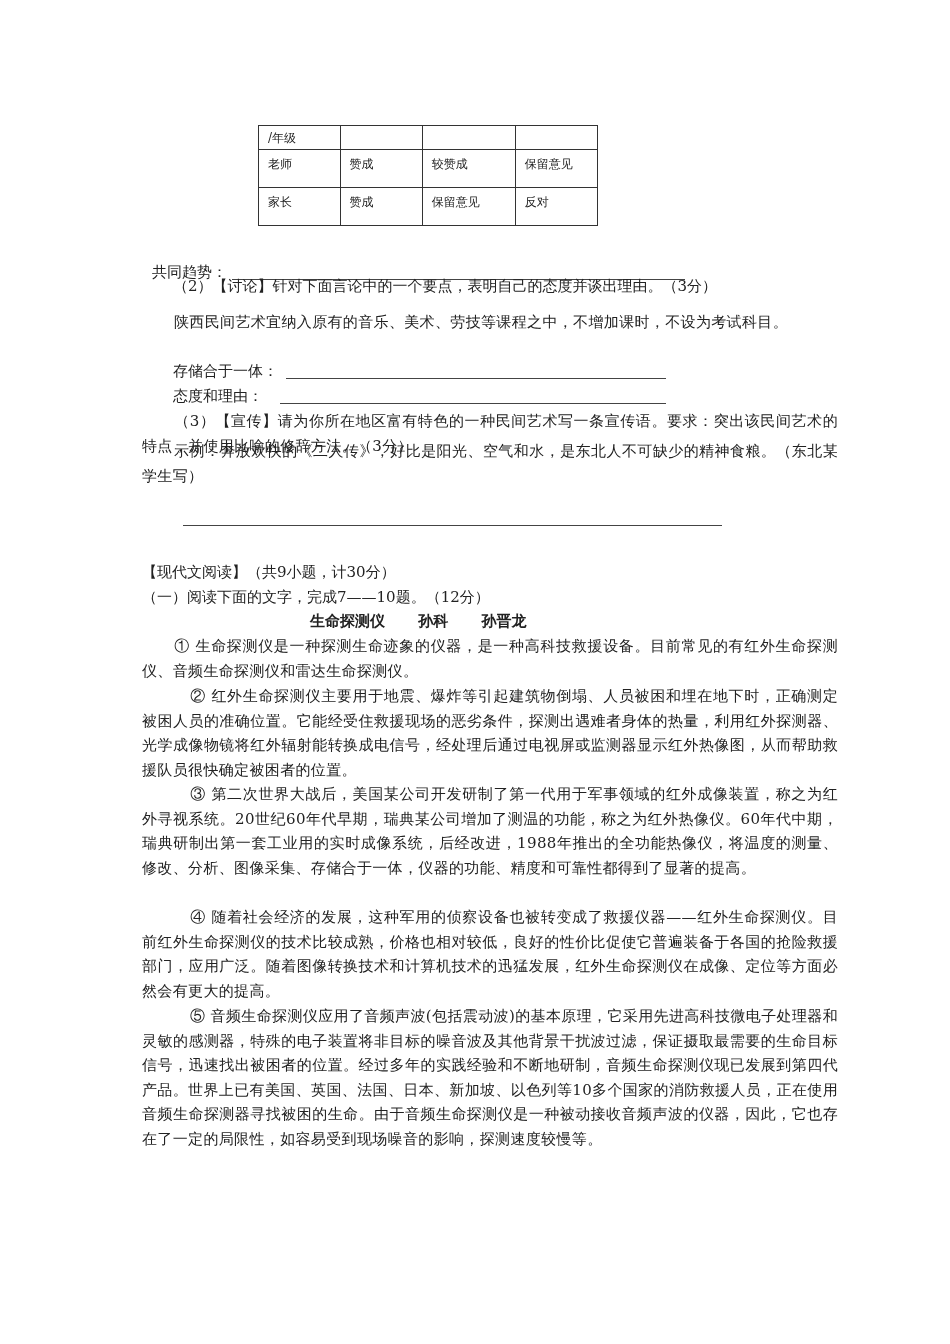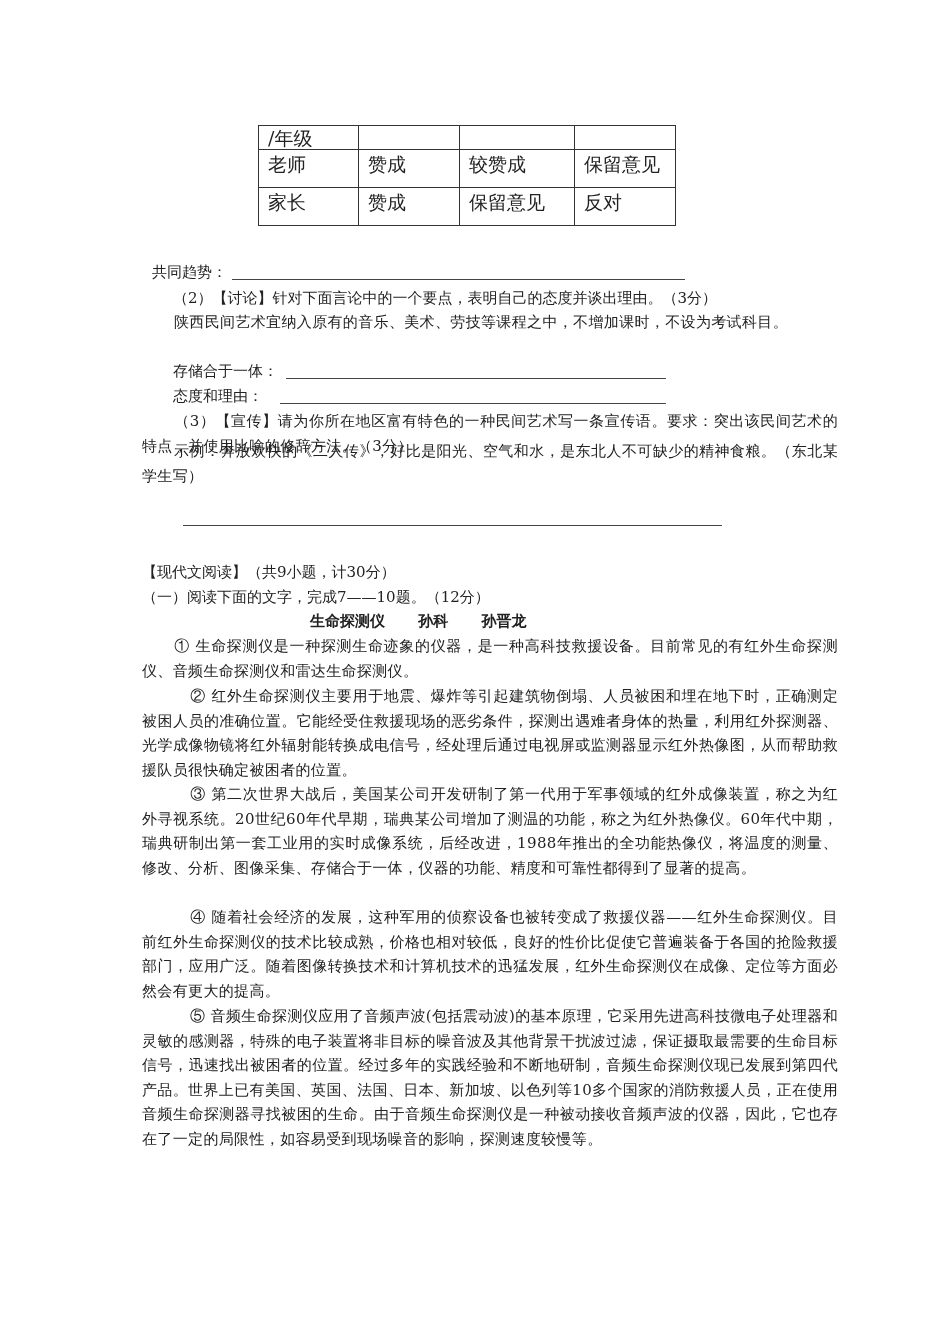--- a/index.html
+++ b/index.html
@@ -5,22 +5,22 @@
   html, body { margin: 0; padding: 0; background: #ffffff; }
   body {
     width: 950px; height: 1344px; position: relative; overflow: hidden;
     font-family: "DejaVu Serif", "Liberation Serif", serif;
     color: #222222;
   }
   .page { position: absolute; left: 0; top: 0; width: 950px; height: 1344px; }
   .abs { position: absolute; white-space: nowrap; font-size: 15px; line-height: 24px; }
   table.survey {
     position: absolute; left: 258px; top: 125px;
-    border-collapse: collapse; width: 418px;
-    font-size: 19px;
+    border-collapse: collapse; width: 340px;
+    font-size: 12px;
   }
   table.survey td {
     border: 1.5px solid #333333; padding: 0 0 0 9px; vertical-align: top;
     height: 35px; line-height: 24px; padding-top: 2px;
   }
   table.survey tr.hdr td { height: 22px; padding-top: 1px; line-height: 22px; }
   .c1 { width: 91px; } .c2 { width: 92px; } .c3 { width: 106px; } .c4 { width: 92px; }
   .uline { position: absolute; height: 0; border-top: 1.3px solid #444444; }
   .para {
     position: absolute; left: 142px; width: 696px;
@@ -56,21 +56,21 @@
       <td>赞成</td>
       <td>保留意见</td>
       <td>反对</td>
     </tr>
   </tbody>
     </table>
 
   <div class="abs" style="left:152px; top:260px;">共同趋势：</div>
   <div class="uline" style="left:232px; top:279px; width:453px;"></div>
 
-  <div class="abs" style="left:173px; top:286px;">（2）【讨论】针对下面言论中的一个要点，表明自己的态度并谈出理由。（3分）</div>
+  <div class="abs" style="left:173px; top:274px;">（2）【讨论】针对下面言论中的一个要点，表明自己的态度并谈出理由。（3分）</div>
   <div class="para" style="top:310px;"><span class="ind1"></span><span>陕西民间艺术宜纳入原有的音乐、美术、劳技等课程之中，不增加课时，不设为考试科目。</span></div>
   <div class="abs" style="left:173px; top:359px;">存储合于一体：</div>
   <div class="uline" style="left:286px; top:378px; width:380px;"></div>
   <div class="abs" style="left:173px; top:384px;">态度和理由：</div>
   <div class="uline" style="left:280px; top:403px; width:386px;"></div>
 
   <div class="para" style="top:409px;"><span class="ind1"></span><span>（3）【宣传】请为你所在地区富有特色的一种民间艺术写一条宣传语。要求：突出该民间艺术的特点，并使用比喻的修辞方法。（3分）</span></div>
   <div class="para" style="top:439px;"><span class="ind1"></span><span>示例：奔放欢快的《二人传》，好比是阳光、空气和水，是东北人不可缺少的精神食粮。（东北某学生写）</span></div>
   <div class="uline" style="left:183px; top:525px; width:539px;"></div>
 

